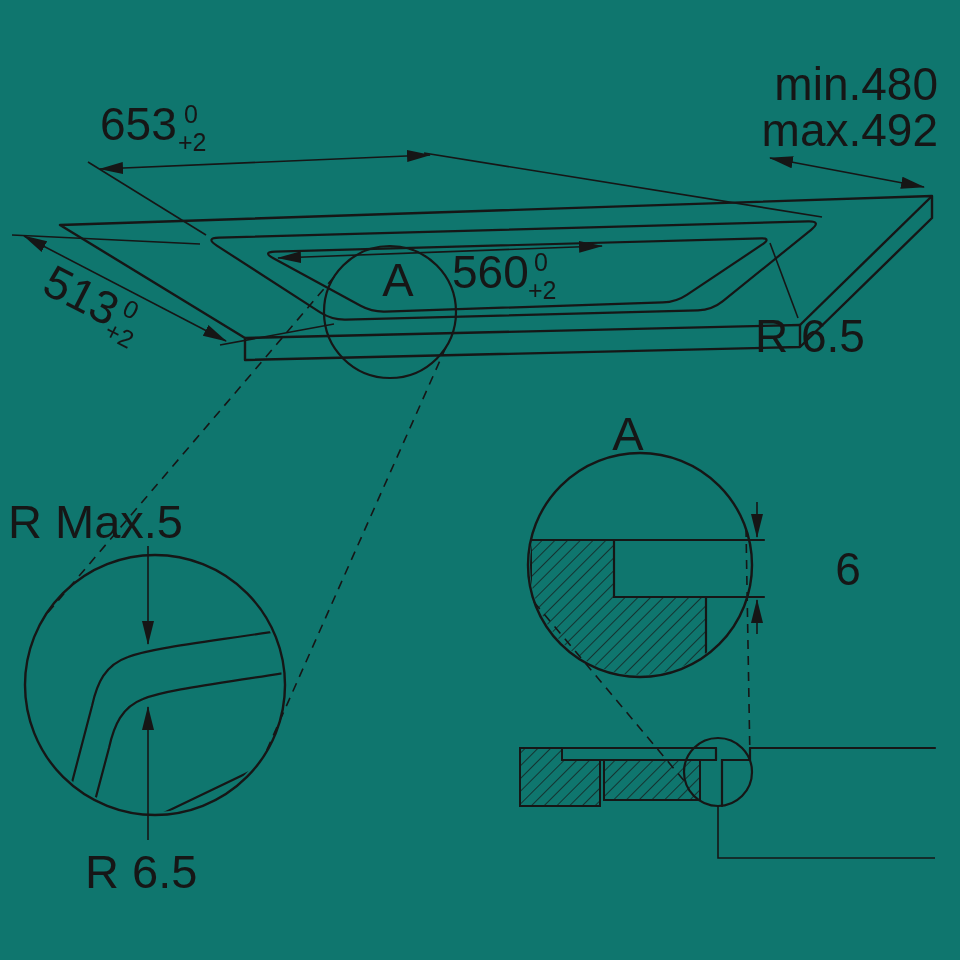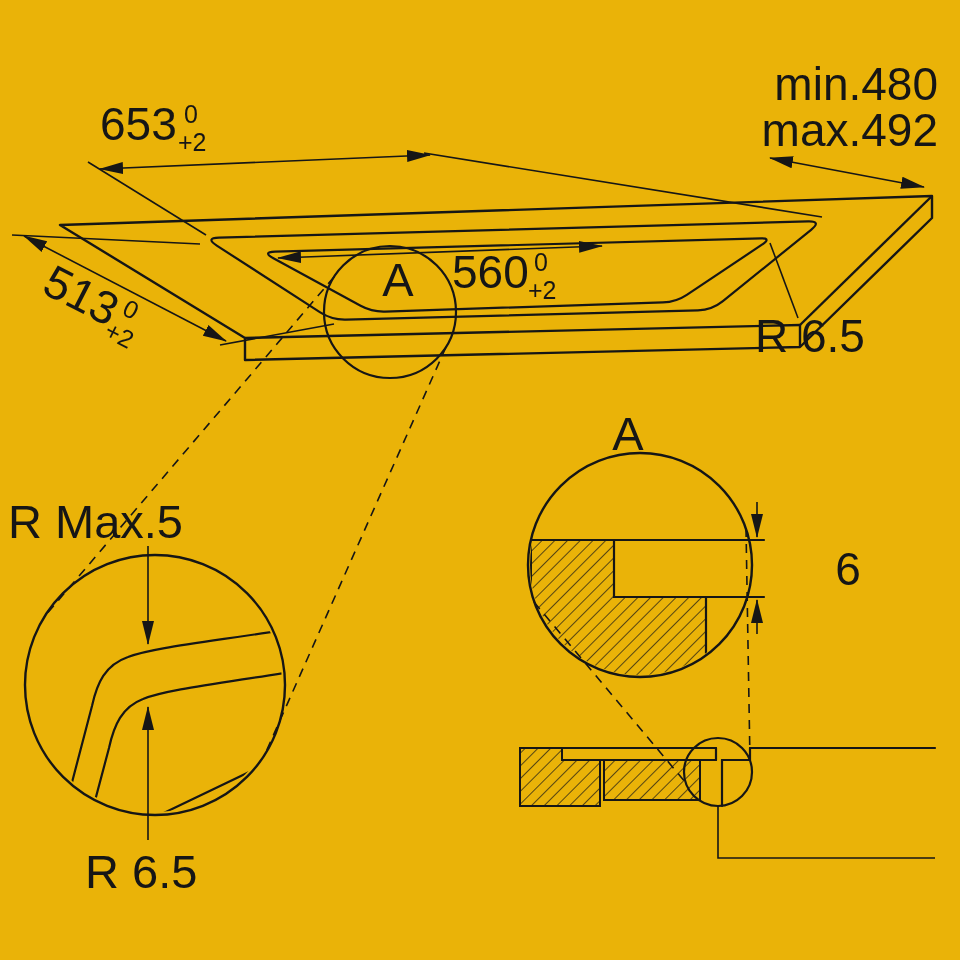--- a/index.html
+++ b/index.html
@@ -1,16 +1,16 @@
 <!DOCTYPE html>
 <html><head>
 <meta charset="utf-8">
 <style>
   html,body{margin:0;padding:0;background:#ffffff;}
-  #stage{position:relative;width:960px;height:960px;background:#eab308;overflow:hidden;}
+  #stage{position:relative;width:960px;height:960px;background:#0f766e;overflow:hidden;}
   svg{position:absolute;left:0;top:0;}
   text{font-family:"Liberation Sans", sans-serif;fill:#161616;}
   .dimtxt{font-size:46px;}
   .toltxt{font-size:25px;}
   .lettertxt{font-size:47px;}
   .outline{stroke:#161616;stroke-width:2.4;fill:none;stroke-linejoin:round;}
   .edge{stroke:#161616;stroke-width:2.2;fill:none;stroke-linecap:round;}
   .thin{stroke:#161616;stroke-width:1.6;fill:none;}
   .dash{stroke:#161616;stroke-width:1.6;fill:none;stroke-dasharray:9 7;}
   .hatched{fill:url(#hatch);stroke:#161616;stroke-width:2;}

